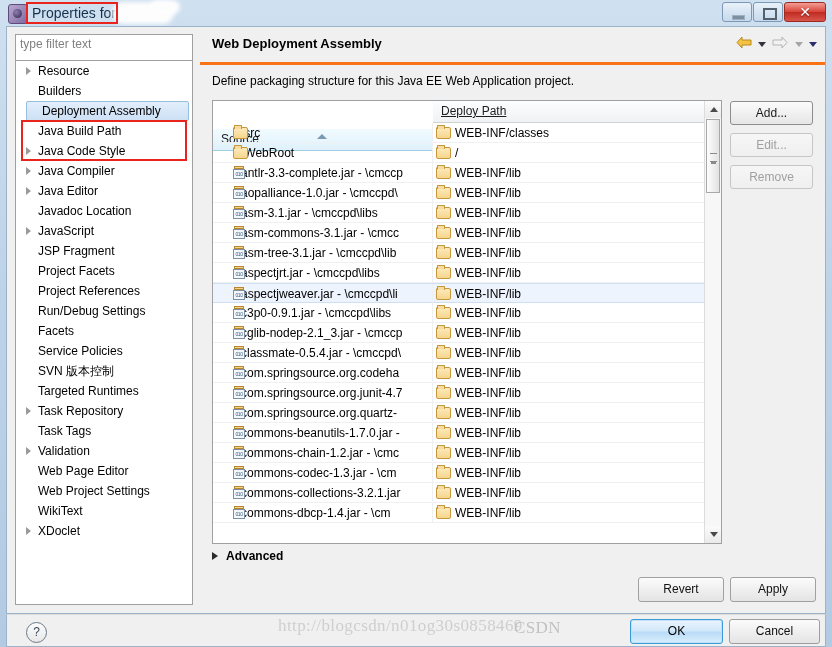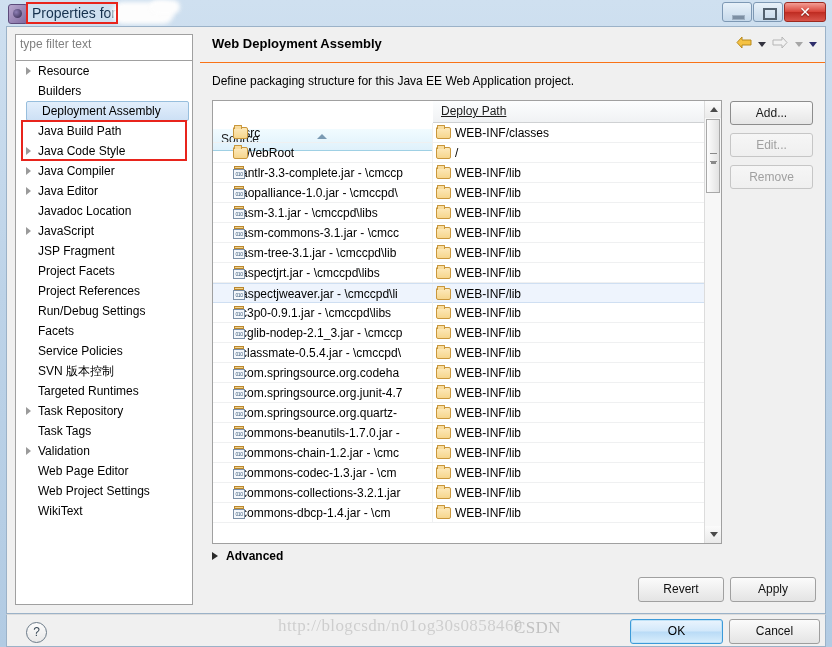--- a/index.html
+++ b/index.html
@@ -95,21 +95,21 @@
     position:absolute;left:14px;top:93px;width:166px;height:41px;
     border:2px solid #e8241c;box-sizing:border-box;z-index:5;pointer-events:none;
   }
   
   #page{
     position:absolute;left:193px;top:1px;width:625px;height:585px;
     background:#f0f0f0;
   }
   #page-header{
     position:absolute;left:0;top:0;width:625px;height:34px;
-    background:#f0f0f0;border-bottom:1px solid #f97316;
+    background:#f0f0f0;border-bottom:3px solid #f97316;
   }
   #page-title{
     position:absolute;left:12px;top:8px;font-size:13px;font-weight:bold;color:#000;
   }
   #nav{position:absolute;right:8px;top:8px;height:18px;}
   .nav-el{display:inline-block;vertical-align:middle;margin-left:3px;}
   .tri-down{width:0;height:0;border-left:4px solid transparent;border-right:4px solid transparent;border-top:5px solid #33333f;}
   .tri-down.gray{border-top-color:#a6a6a6;}
   .tri-down.blue{border-top-color:#2d2d6b;}
   #page-desc{
@@ -298,20 +298,21 @@
         <div class="tree-item"><span>Facets</span></div>
         <div class="tree-item"><span>Service Policies</span></div>
         <div class="tree-item"><span>SVN 版本控制</span></div>
         <div class="tree-item"><span>Targeted Runtimes</span></div>
         <div class="tree-item"><span class="arrow"></span><span>Task Repository</span></div>
         <div class="tree-item"><span>Task Tags</span></div>
         <div class="tree-item"><span class="arrow"></span><span>Validation</span></div>
         <div class="tree-item"><span>Web Page Editor</span></div>
         <div class="tree-item"><span>Web Project Settings</span></div>
         <div class="tree-item"><span>WikiText</span></div>
+        <div class="tree-item"><span class="arrow"></span><span>XDoclet</span></div>
       </div>
     <div id="tree-annot"></div>
 
     <div id="page">
 
       <div id="page-header">
         <div id="page-title">Web Deployment Assembly</div>
         <div id="nav">
           <span class="nav-el">
             <svg width="16" height="13" viewBox="0 0 16 13">

